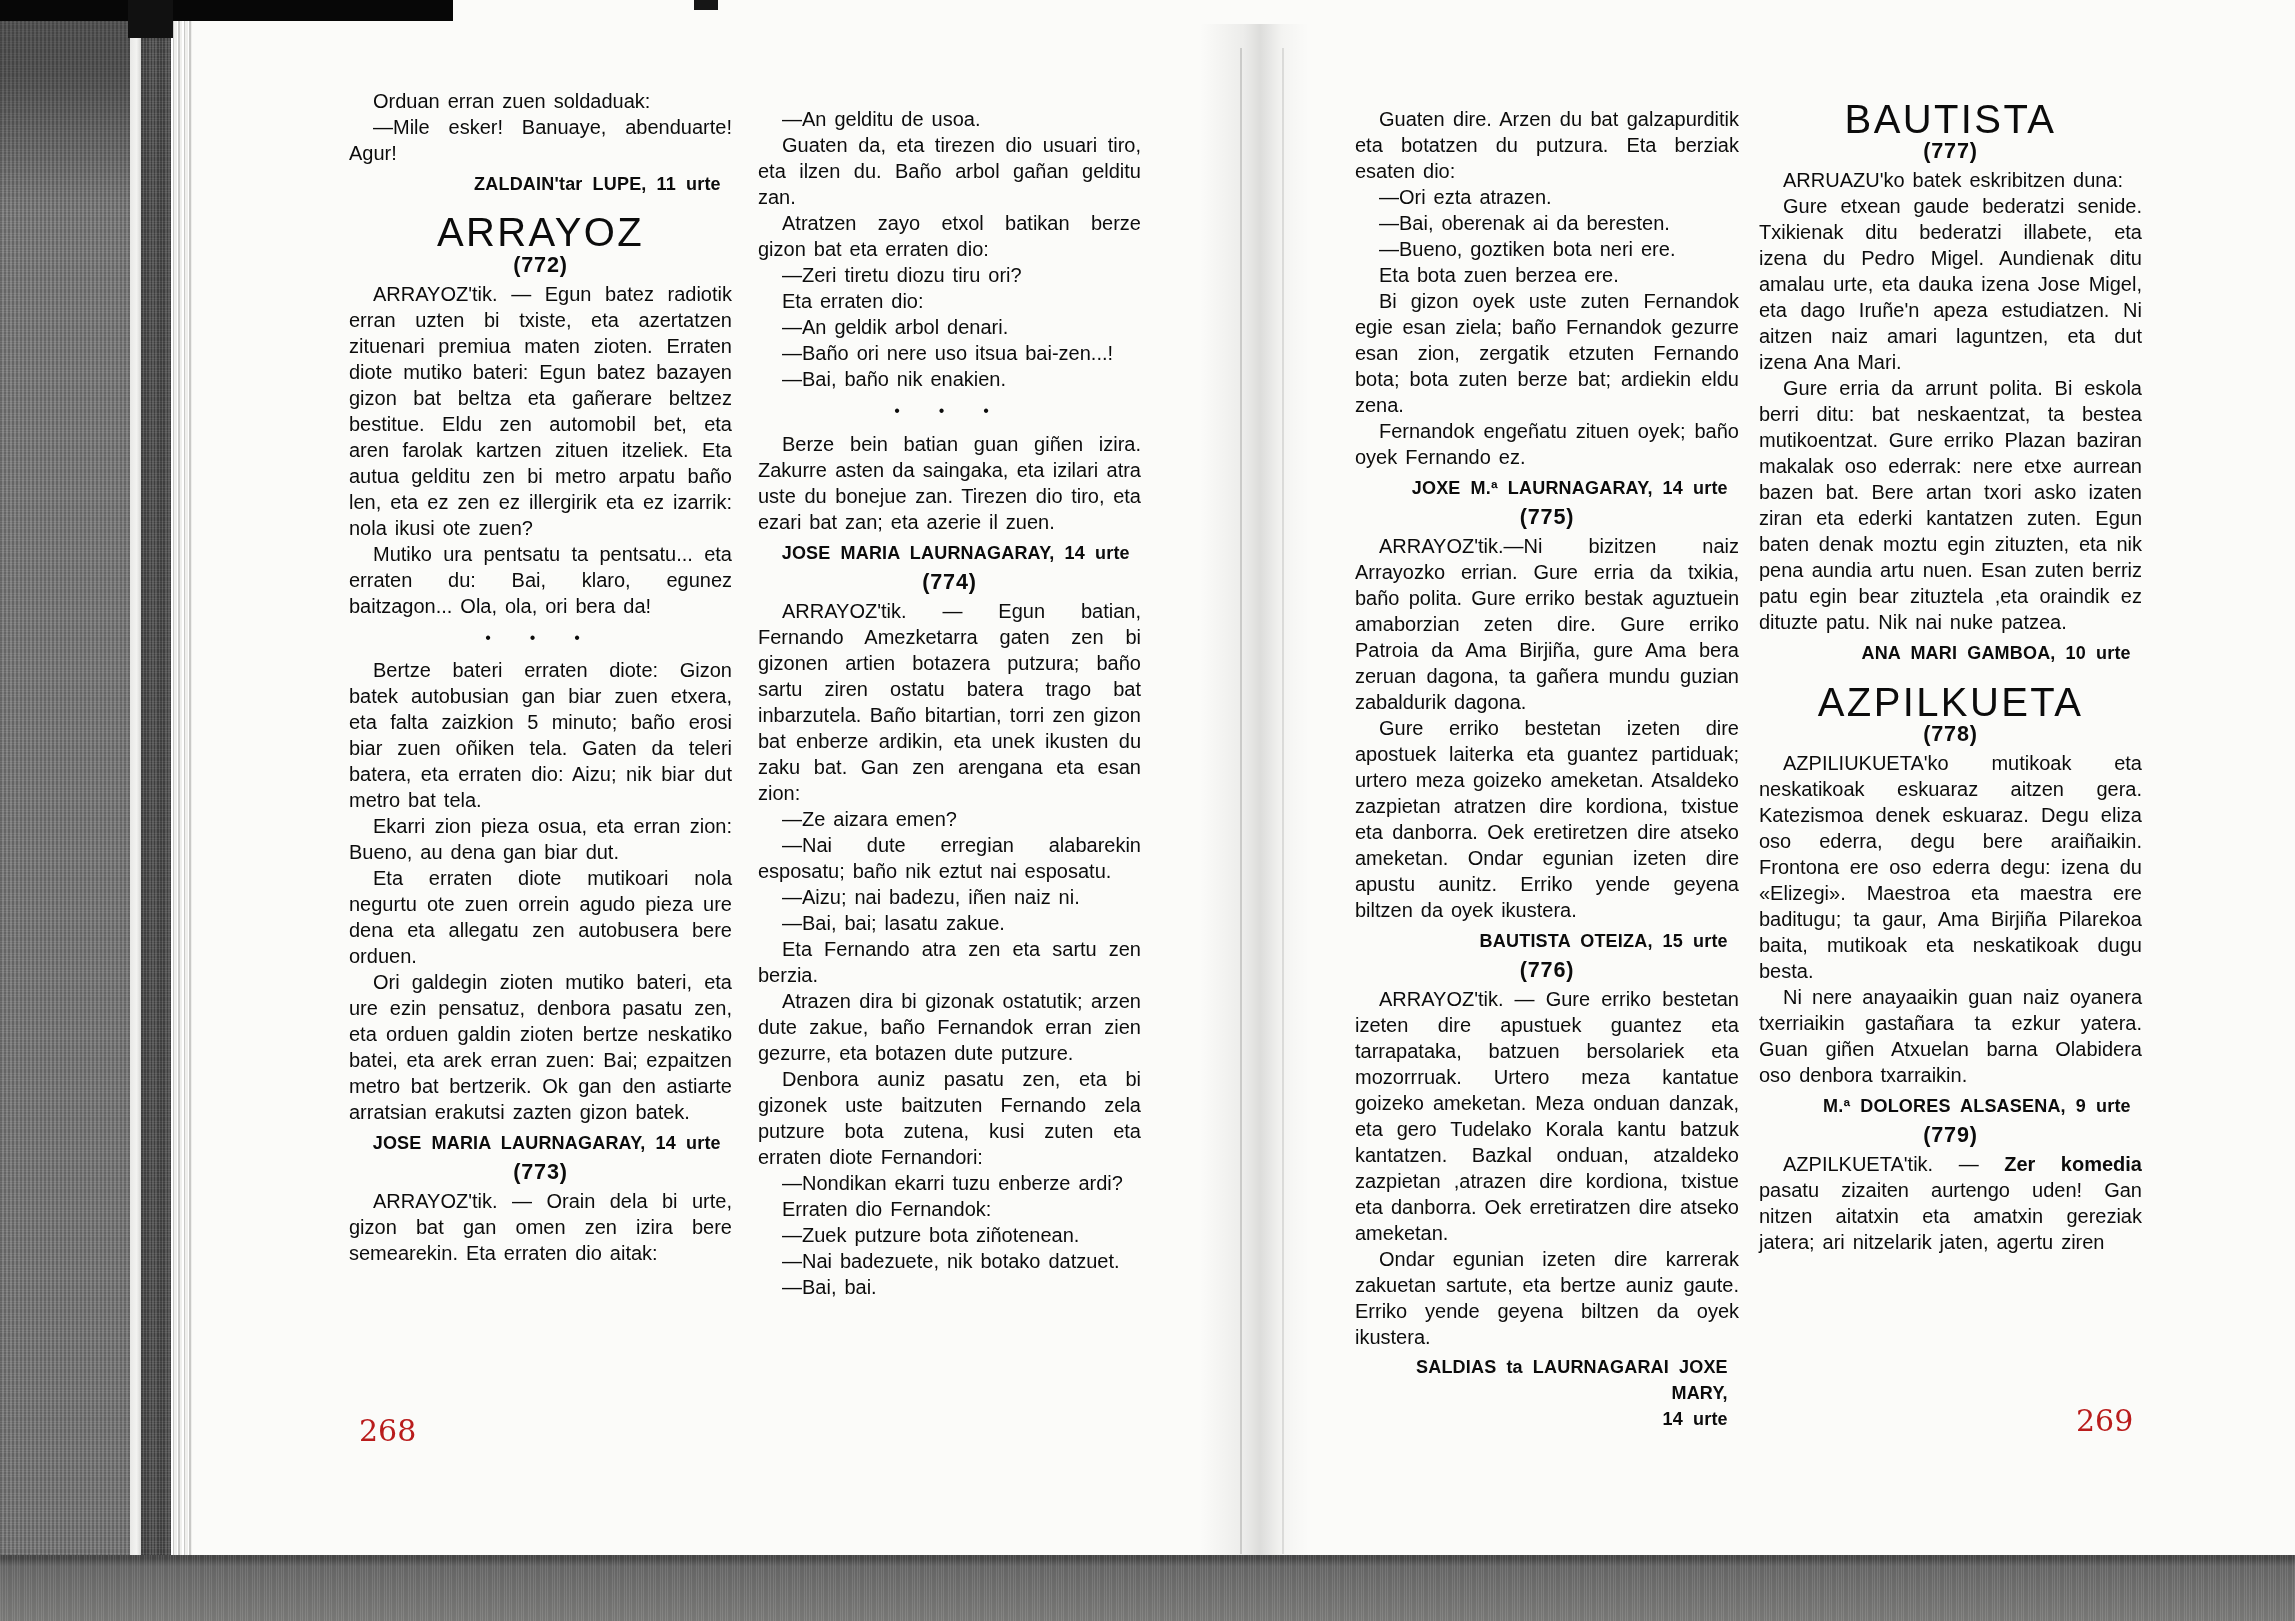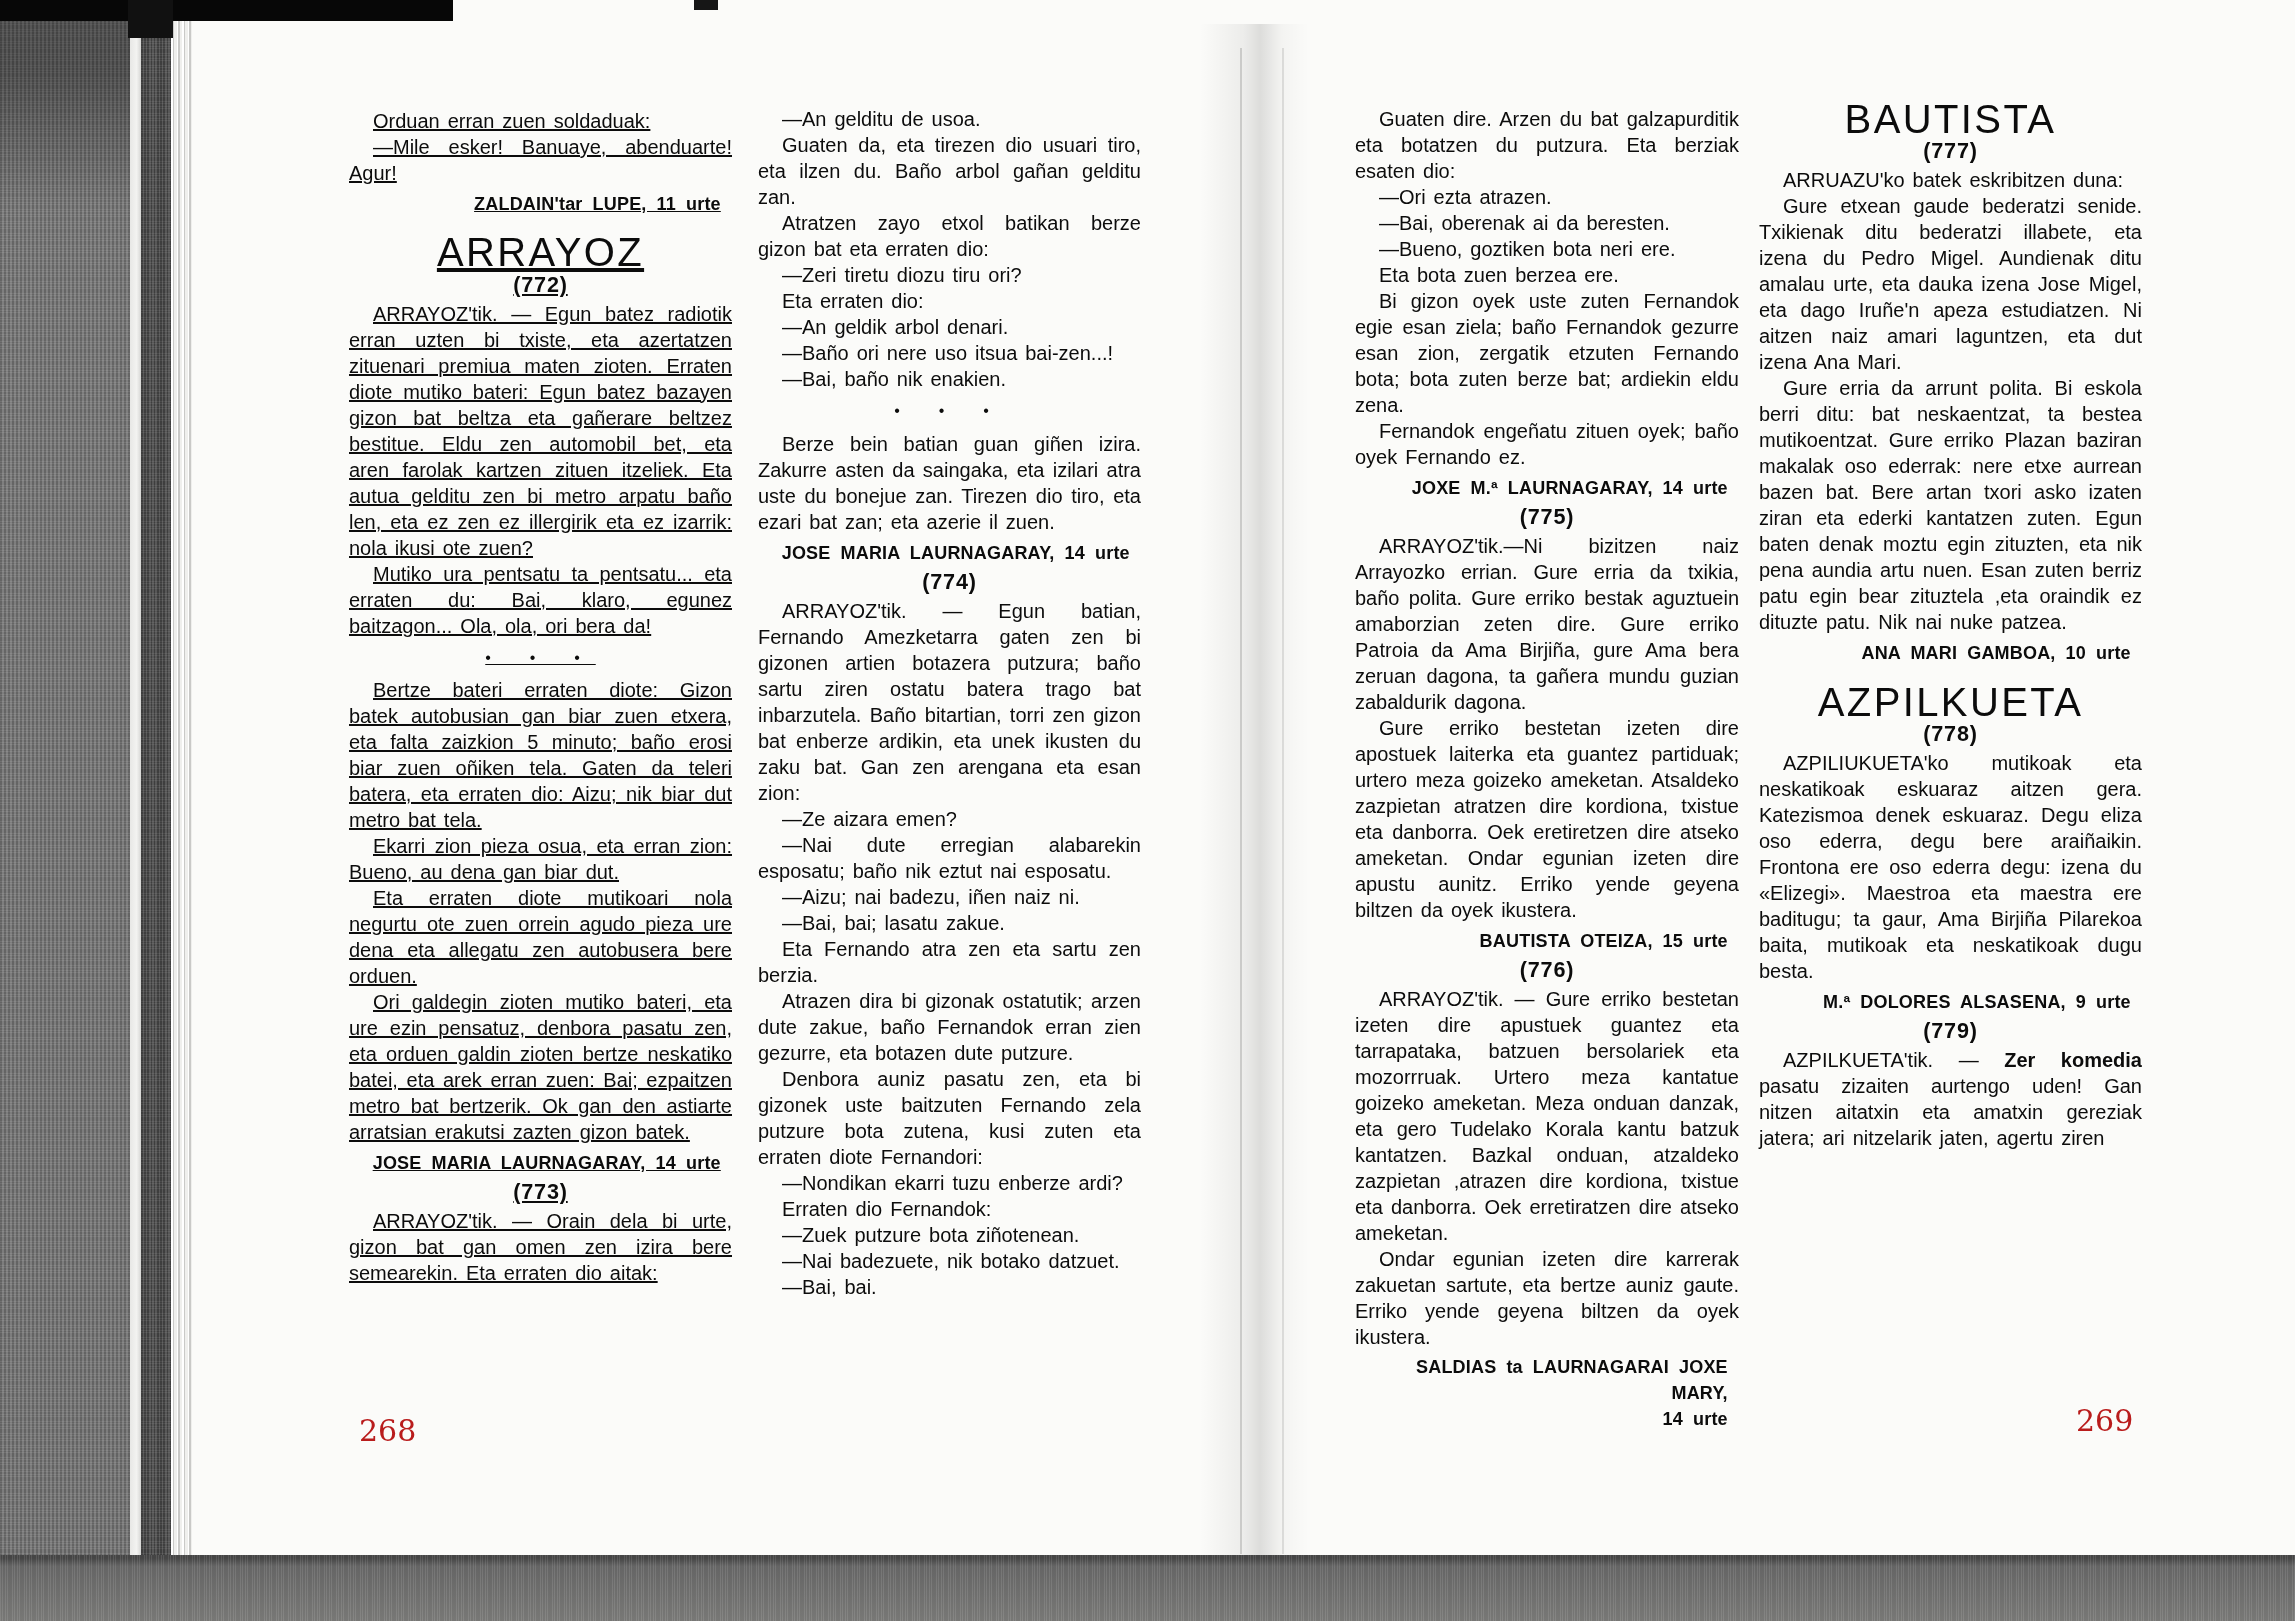--- a/index.html
+++ b/index.html
@@ -113,21 +113,21 @@
   }
   .pagenum{
     position:absolute;
     font-family:"DejaVu Serif", serif;
     font-size:30px;
     color:#b91c1c;
   }
   #pn-left{left:359px;top:1413px;}
   #pn-right{left:2076px;top:1403px;}
 
-  #col-1{left:349px;top:108px;width:383px;text-decoration:underline;}
+  #col-1{left:349px;top:88px;width:383px;}
   #col-2{left:758px;top:106px;width:383px;}
   #col-3{left:1355px;top:106px;width:384px;}
   #col-4{left:1759px;top:106px;width:383px;}
 </style>
 </head>
 <body>
 
 <div id="scan">
 
   <div class="edge-left"></div>
@@ -212,20 +212,21 @@
     <div class="col" id="col-4">
         <div class="heading">BAUTISTA</div>
         <div class="num">(777)</div>
         <p class="para">ARRUAZU'ko batek eskribitzen duna:</p>
         <p class="para">Gure etxean gaude bederatzi senide. Txikienak ditu bederatzi illabete, eta izena du Pedro Migel. Aundienak ditu amalau urte, eta dauka izena Jose Migel, eta dago Iruñe'n apeza estudiatzen. Ni aitzen naiz amari laguntzen, eta dut izena Ana Mari.</p>
         <p class="para">Gure erria da arrunt polita. Bi eskola berri ditu: bat neskaentzat, ta bestea mutikoentzat. Gure erriko Plazan baziran makalak oso ederrak: nere etxe aurrean bazen bat. Bere artan txori asko izaten ziran eta ederki kantatzen zuten. Egun baten denak moztu egin zituzten, eta nik pena aundia artu nuen. Esan zuten berriz patu egin bear zituztela ,eta oraindik ez dituzte patu. Nik nai nuke patzea.</p>
         <div class="sig">ANA MARI GAMBOA, 10 urte</div>
         <div class="heading">AZPILKUETA</div>
         <div class="num">(778)</div>
         <p class="para">AZPILIUKUETA'ko mutikoak eta neskatikoak eskuaraz aitzen gera. Katezismoa denek eskuaraz. Degu eliza oso ederra, degu bere araiñaikin. Frontona ere oso ederra degu: izena du «Elizegi». Maestroa eta maestra ere baditugu; ta gaur, Ama Birjiña Pilarekoa baita, mutikoak eta neskatikoak dugu besta.</p>
+        <p class="para">Ni nere anayaaikin guan naiz oyanera txerriaikin gastañara ta ezkur yatera. Guan giñen Atxuelan barna Olabidera oso denbora txarraikin.</p>
         <div class="sig">M.ª DOLORES ALSASENA, 9 urte</div>
         <div class="num">(779)</div>
         <p class="para"><span>AZPILKUETA'tik. — </span><span class="bold">Zer komedia</span><span> pasatu zizaiten aurtengo uden! Gan nitzen aitatxin eta amatxin gereziak jatera; ari nitzelarik jaten, agertu ziren</span></p>
       </div>
     <div class="pagenum" id="pn-right">269</div>
   </div>
 
 </div>
 
 

